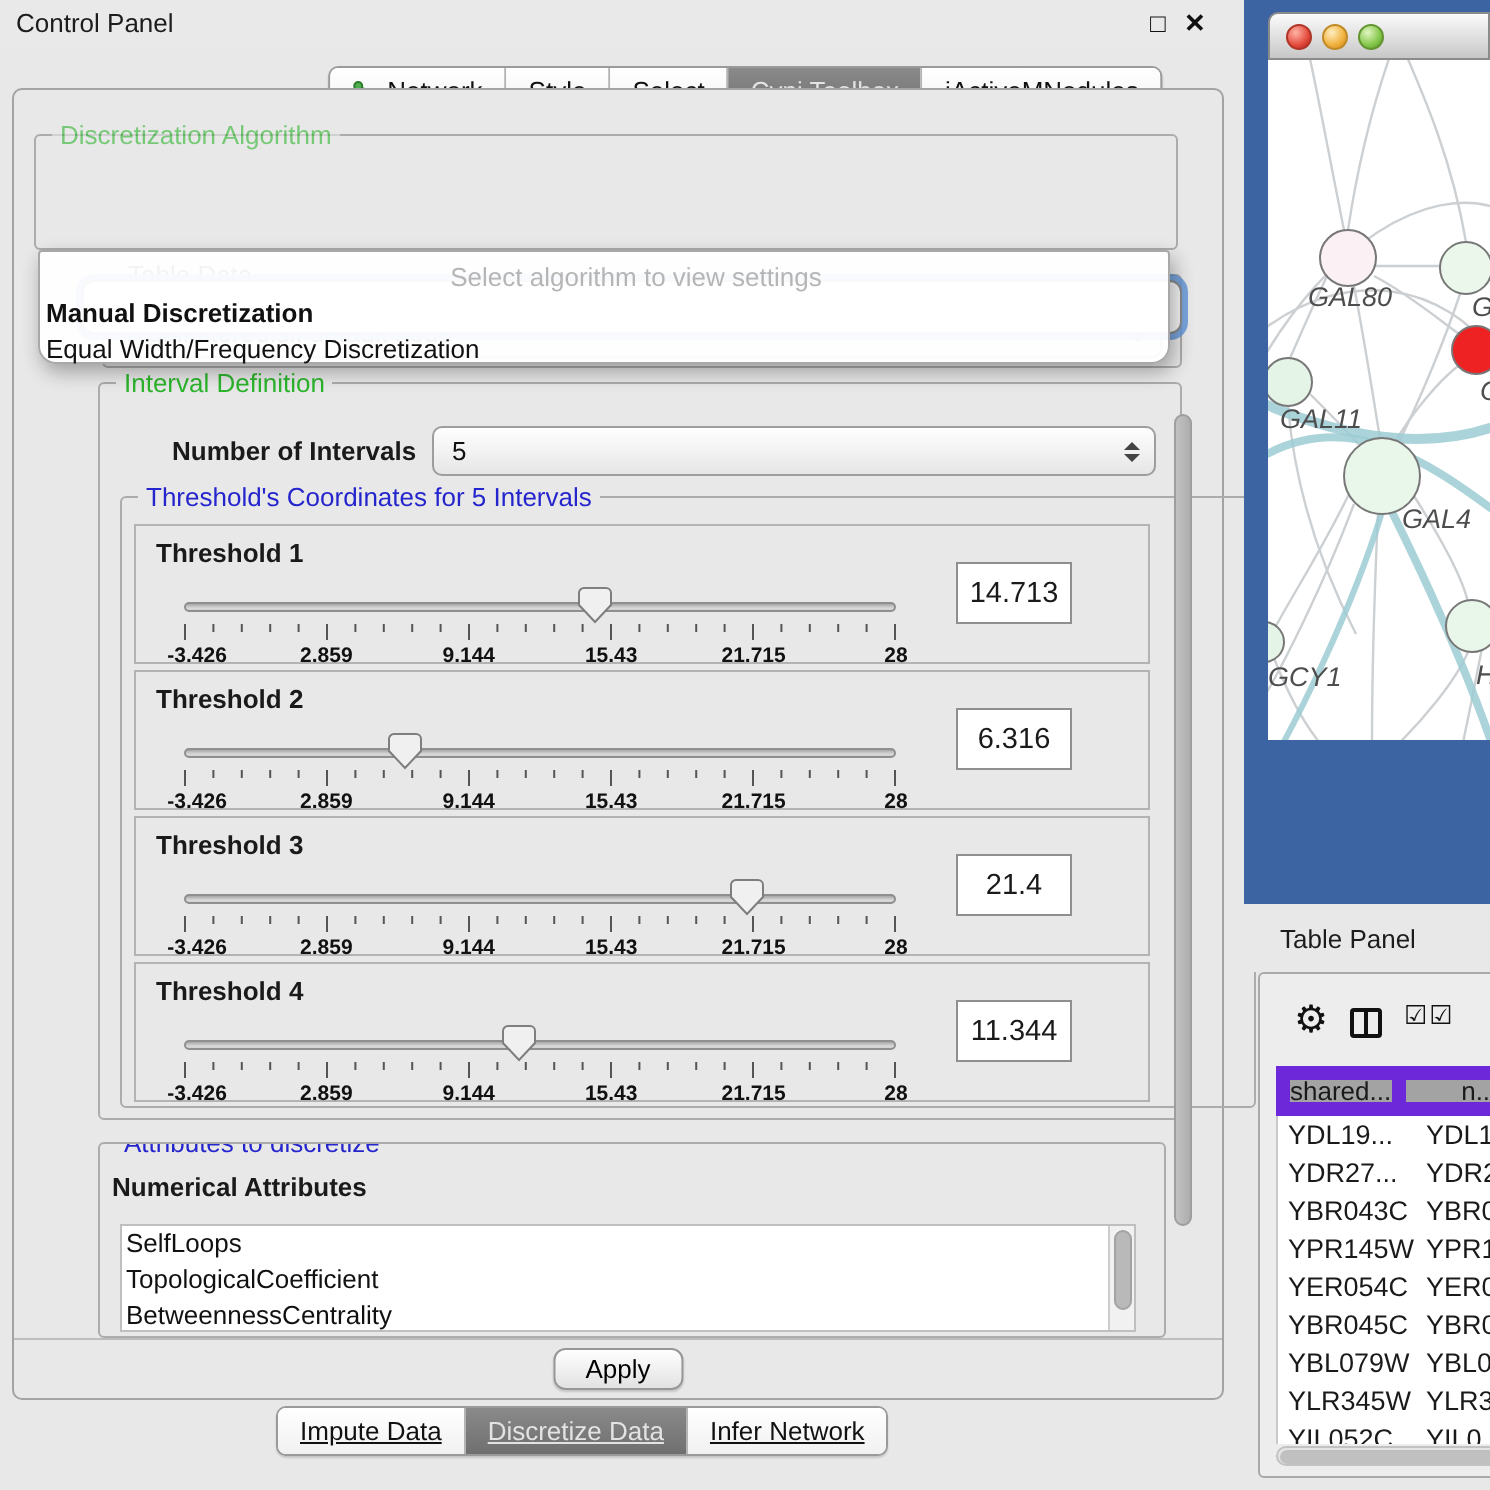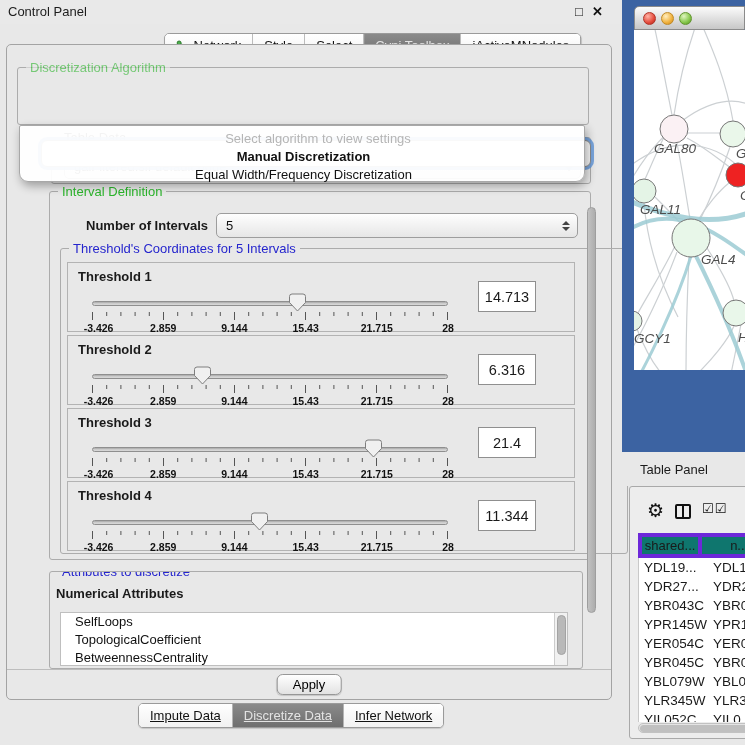--- a/index.html
+++ b/index.html
@@ -56,21 +56,21 @@
   .combo .arrows i.up   { border-bottom:4px solid #444; }
   .combo .arrows i.down { border-top:4px solid #444; }
 
   
   .popup {
     left:12px; top:80px; width:566px; height:57px; z-index:30;
     background:rgba(255,255,255,0.95); border:1px solid #a8a8a8;
     border-radius:2px 2px 9px 9px; box-shadow:2px 4px 10px rgba(0,0,0,0.32);
   }
   .popup .hint { text-align:center; color:#b5b5b5; font-size:13px; margin-top:5px;margin-left:32px; }
-  .popup .item { font-size:13px; color:#111; margin:3px 0 0 3px;text-align:center; }
+  .popup .item { font-size:13px; color:#111; margin:3px 0 0 3px; }
   .popup .item.bold { font-weight:bold; }
   .combo-behind {
     left:34px; top:95px; width:550px; height:27px; border-radius:6px;
     border:1px solid #8a8a8a; background:#f4f4f4;
     box-shadow:0 0 0 3px rgba(100,150,215,0.85); z-index:10;
   }
 
   
   .thr-box { position:absolute; left:6px; width:508px; height:70px;
     border:1px solid #b3b3b3; background:#e8e8e8; }
@@ -84,21 +84,21 @@
   .tick-labels { position:absolute; left:0; top:24px; width:356px; height:12px; }
   .tick-labels span { position:absolute; transform:translateX(-50%);
     font-size:10.5px; font-weight:bold; color:#111; white-space:nowrap; }
   .val-box { position:absolute; left:410px; top:18px; width:58px; height:31px;
     background:#fff; border:1px solid #8f8f8f; font-size:14.5px;
     display:flex; align-items:center; justify-content:center; }
 
   
   .attr-list { position:absolute; left:10px; top:40px; width:508px; height:54px;
     background:#fff; border:1px solid #bfbfbf; overflow:hidden; }
-  .attr-item { padding-left:14px; font-size:13px; height:18px; line-height:18px; color:#111; }
+  .attr-item { padding-left:2px; font-size:13px; height:18px; line-height:18px; color:#111; }
   .attr-scroll { position:absolute; right:0; top:0; width:13px; height:100%;
     background:#f1f1f1; border-left:1px solid #ccc; }
   .attr-thumb { position:absolute; right:1px; top:2px; width:9px; height:40px;
     background:#b9b9b9; border:1px solid #a3a3a3; border-radius:5px; }
 
   .cp-footer { position:absolute; left:0; top:624px; width:604px; height:30px;
     border-top:1px solid #bdbdbd; }
   .apply-btn { position:absolute; left:50%; transform:translateX(-50%); top:4px;
     padding:2px 15px; font-size:13px; border:1px solid #979797; border-radius:6px;
     background:linear-gradient(#ffffff,#e2e2e2); box-shadow:0 1px 1px rgba(0,0,0,.15); }
@@ -124,21 +124,21 @@
   .tp-box { left:629px; top:486px; width:130px; height:253px; background:#ededed;
     border:1px solid #a9a9a9; border-radius:3px; }
   .tp-gear { position:absolute; left:17px; top:12px; font-size:19px; color:#111;
     font-family:"DejaVu Sans", sans-serif; }
   .tp-colicon { position:absolute; left:45px; top:17px; width:16px; height:15px;
     border:2px solid #111; border-radius:2px; }
   .tp-colicon::after { content:""; position:absolute; left:5px; top:0; width:2px; height:100%; background:#111; }
   .tp-checks { position:absolute; left:72px; top:14px; font-size:13px; color:#111;
     font-family:"DejaVu Sans", sans-serif; letter-spacing:1px; }
   .tp-header { position:absolute; left:8px; top:46px; display:flex; height:25px; width:130px; }
-  .tp-th { background:#0f766e; border:4px solid #6d28d9; font-size:13px;
+  .tp-th { background:#a3a3a3; border:7px solid #6d28d9; font-size:13px;
     display:flex; align-items:center; }
   .tp-th.c1 { width:71px; justify-content:center; }
   .tp-th.c2 { width:70px; border-left:none; padding-left:28px; }
   .tp-rows { position:absolute; left:8px; top:71px; width:130px; height:164px;
     background:#fff; overflow:hidden; border-left:1px solid #c9c9c9; }
   .tp-row { display:flex; height:19px; line-height:19px; font-size:13.5px; }
   .tp-cell.c1 { width:66px; padding-left:5px; }
   .tp-cell.c2 { padding-left:8px; }
   .tp-hscroll { position:absolute; left:8px; top:236px; width:118px; height:10px;
     background:#e4e4e4; border:1px solid #c2c2c2; border-radius:5px; }

